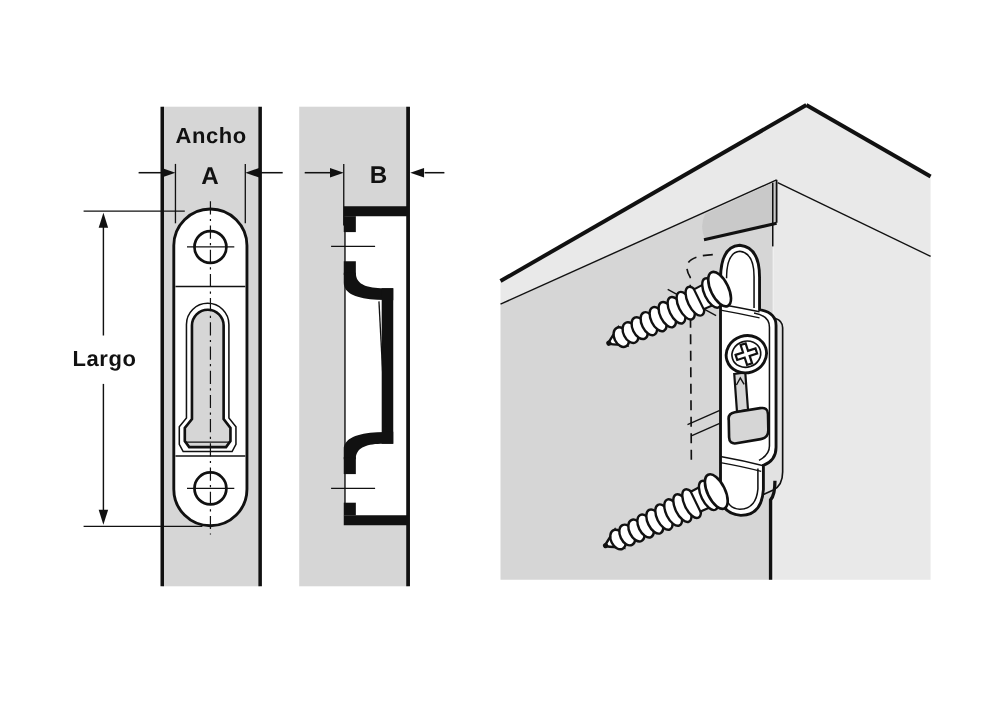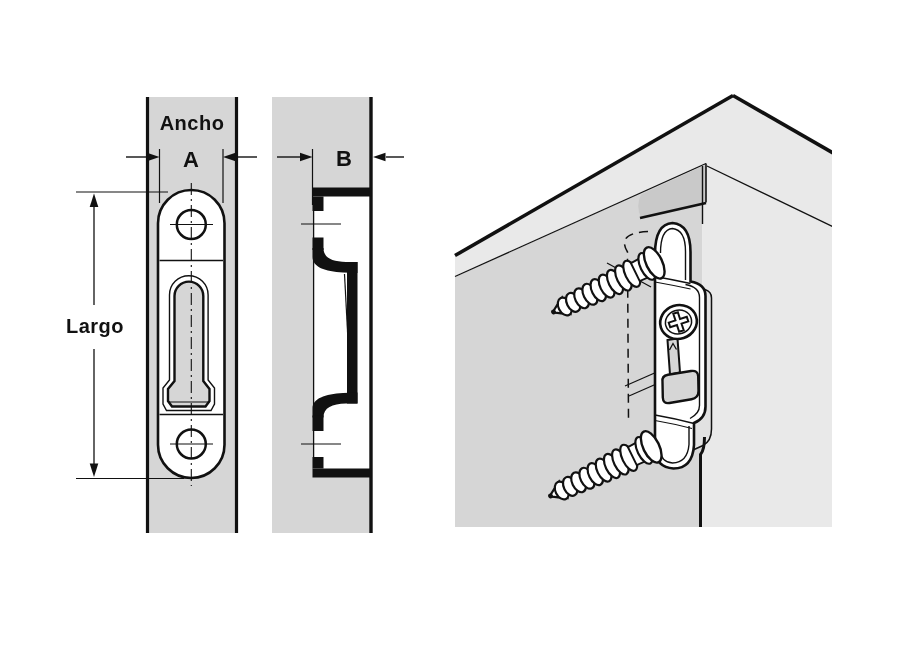--- a/index.html
+++ b/index.html
@@ -1,16 +1,16 @@
 <!DOCTYPE html>
 <html><head>
 <meta charset="utf-8">
 <style>
   html,body{margin:0;padding:0;background:#ffffff;}
-  #stage{position:relative;width:832px;height:651px;background:#ffffff;overflow:hidden;
+  #stage{position:relative;width:901px;height:651px;background:#ffffff;overflow:hidden;
          font-family:"Liberation Sans",sans-serif;}
   svg{display:block}
   text{font-family:"Liberation Sans",sans-serif;font-weight:bold;fill:#111;}
   .dim-label{font-size:20px;letter-spacing:.5px;}
   .dim-letter{font-size:22px;}
 </style>
 </head>
 <body>
 
 <div id="stage">

